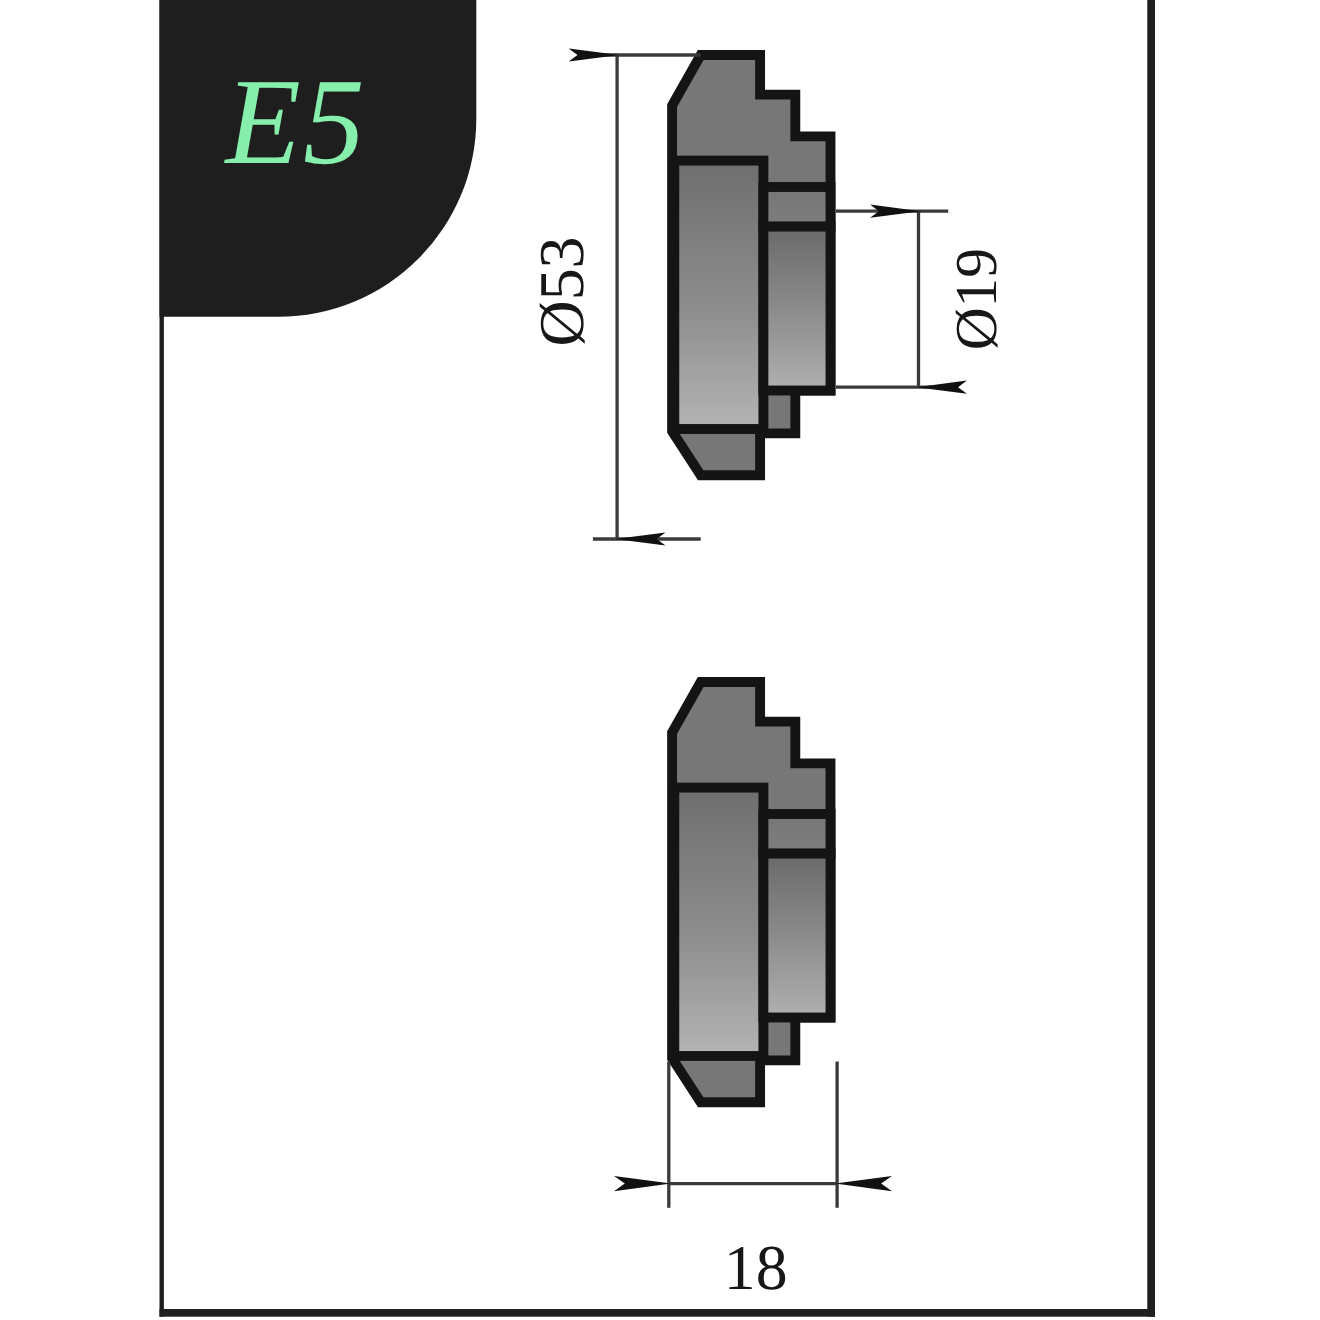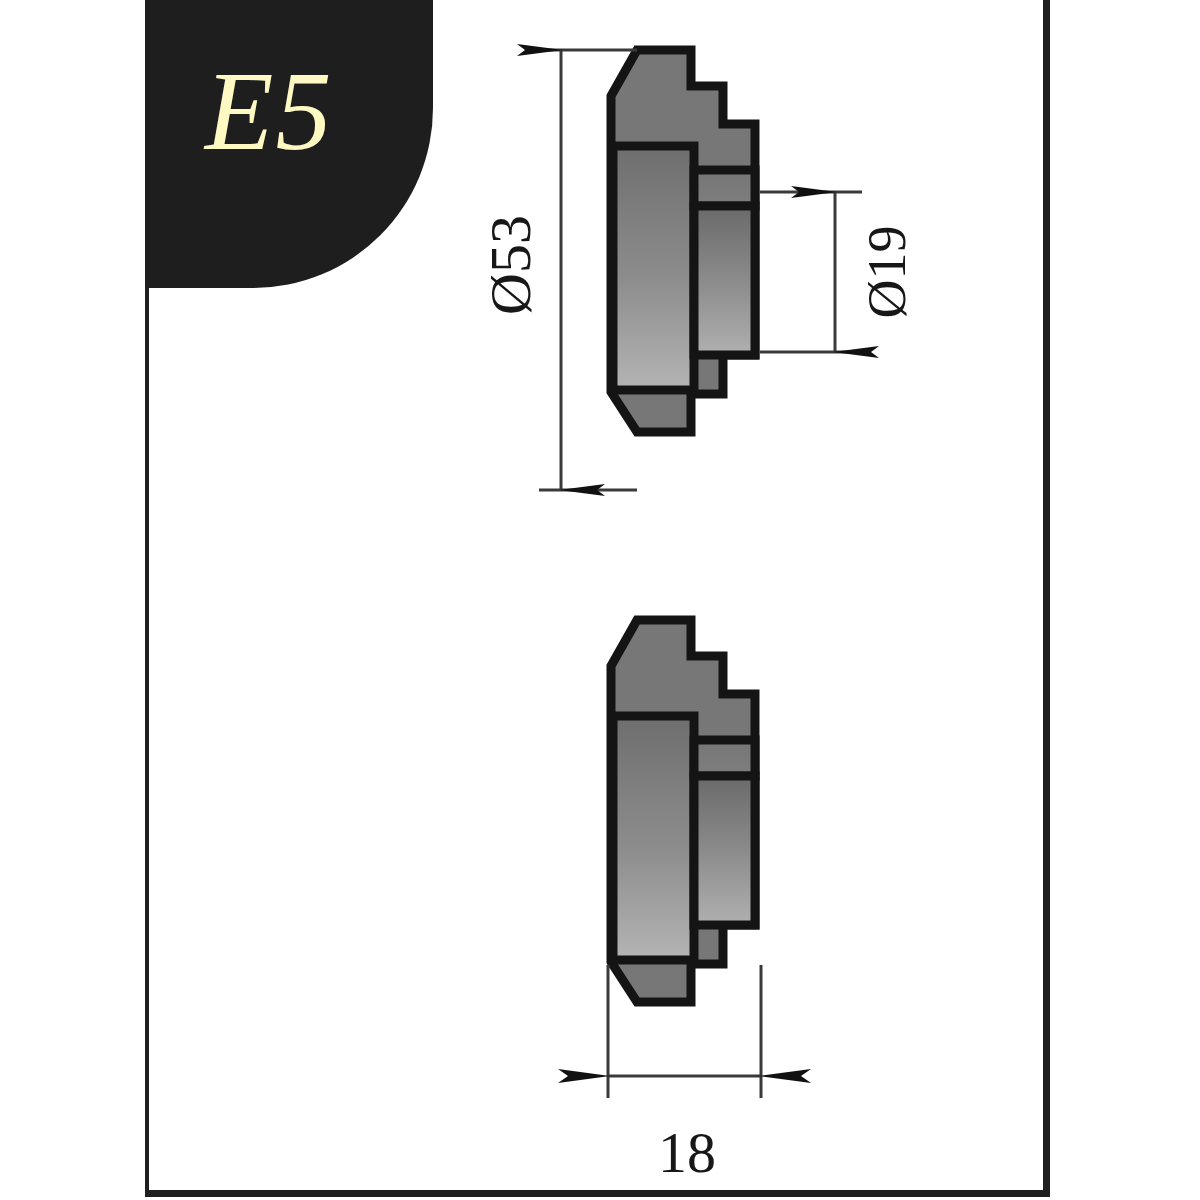--- a/index.html
+++ b/index.html
@@ -30,21 +30,21 @@
     left:145px;top:-40px;
     width:288px;height:328px;
     background:#1e1e1e;
     border-bottom-right-radius:180px;
     z-index:5;
   }
   #badge-label{
     position:absolute;
     left:60px;top:95px;
     width:200px;
-    color:#fef9c3;
+    color:#86efac;
     font-family:"Liberation Serif", serif;
     font-style:italic;
     font-size:112px;
     font-weight:400;
     letter-spacing:2px;
     line-height:1;
     user-select:none;
   }
   
   #drawing{

